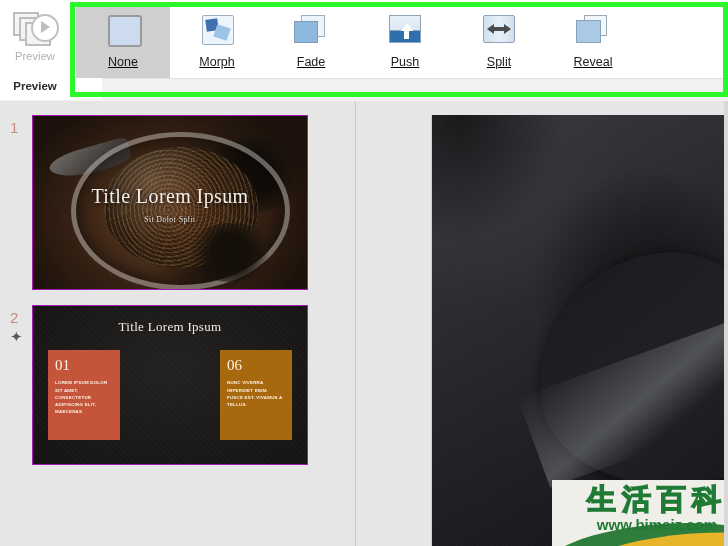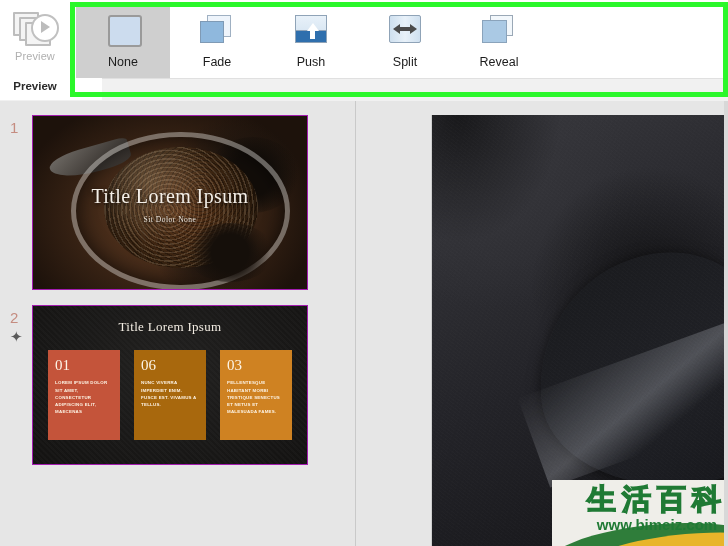--- a/index.html
+++ b/index.html
@@ -92,20 +92,21 @@
   }
 
   
   .gallery {
     position: absolute; left: 76px; top: 7px;
     width: 652px; height: 71px;
     background: #ffffff;
     display: flex;
     align-items: stretch;
     overflow: hidden;
+    text-decoration: underline;
   }
   .gal-item {
     width: 94px;
     height: 71px;
     display: flex; flex-direction: column;
     align-items: center; justify-content: flex-start;
     background: #ffffff;
     cursor: default;
     flex: 0 0 94px;
   }
@@ -519,20 +520,29 @@
 
     <div class="gallery">
 
       <div class="gal-item selected">
         <div class="gal-thumb">
           <div class="ic-none"></div>
         </div>
         <div class="gal-label">None</div>
       </div>
 
+      <div class="gal-item">
+        <div class="gal-thumb">
+          <div class="ic-morph-frame">
+            <div class="ic-morph-a"></div>
+            <div class="ic-morph-b"></div>
+          </div>
+        </div>
+        <div class="gal-label">Morph</div>
+      </div>
 
       <div class="gal-item">
         <div class="gal-thumb">
           <div class="ic-fade-back"></div>
           <div class="ic-fade-front"></div>
         </div>
         <div class="gal-label">Fade</div>
       </div>
 
       <div class="gal-item">
@@ -578,43 +588,39 @@
       <div class="thumb-num" style="top:4px;">1</div>
       <div class="thumb-frame" style="top:0px; width:276px; height:175px;">
         <div class="s1-art">
           <div class="s1-dark-r"></div>
           <div class="s1-handle"></div>
           <div class="s1-rim"></div>
           <div class="s1-foam"></div>
           <div class="s1-dark-b"></div>
         </div>
         <div class="s1-title">Title Lorem Ipsum</div>
-        <div class="s1-sub">Sit Dolor None</div>
+        <div class="s1-sub">Sit Dolor Split</div>
       </div>
     </div>
 
     <div class="thumb-row" style="top:204px;">
       <div class="thumb-num" style="top:4px;">2</div>
       <div class="star-icon" style="top:26px;">✦</div>
       <div class="thumb-frame" style="top:0px; width:276px; height:160px;">
         <div class="s2-art"></div>
         <div class="s2-title">Title Lorem Ipsum</div>
         <div class="s2-cards">
           <div class="s2-card" style="background:#c4543a;">
             <div class="s2-card-num">01</div>
             <div class="s2-card-body">Lorem ipsum dolor sit amet, consectetur adipiscing elit, maecenas</div>
           </div>
           <div class="s2-card" style="background:#a8680d;">
             <div class="s2-card-num">06</div>
             <div class="s2-card-body">Nunc viverra imperdiet enim. Fusce est. Vivamus a tellus.</div>
           </div>
-          <div class="s2-card" style="background:#cf8222;">
-            <div class="s2-card-num">03</div>
-            <div class="s2-card-body">Pellentesque habitant morbi tristique senectus et netus et malesuada fames.</div>
-          </div>
         </div>
       </div>
     </div>
 
   </div>
 
   <div class="main-pane">
     <div class="main-slide">
       <div class="main-art">
         <div class="main-blob"></div>

